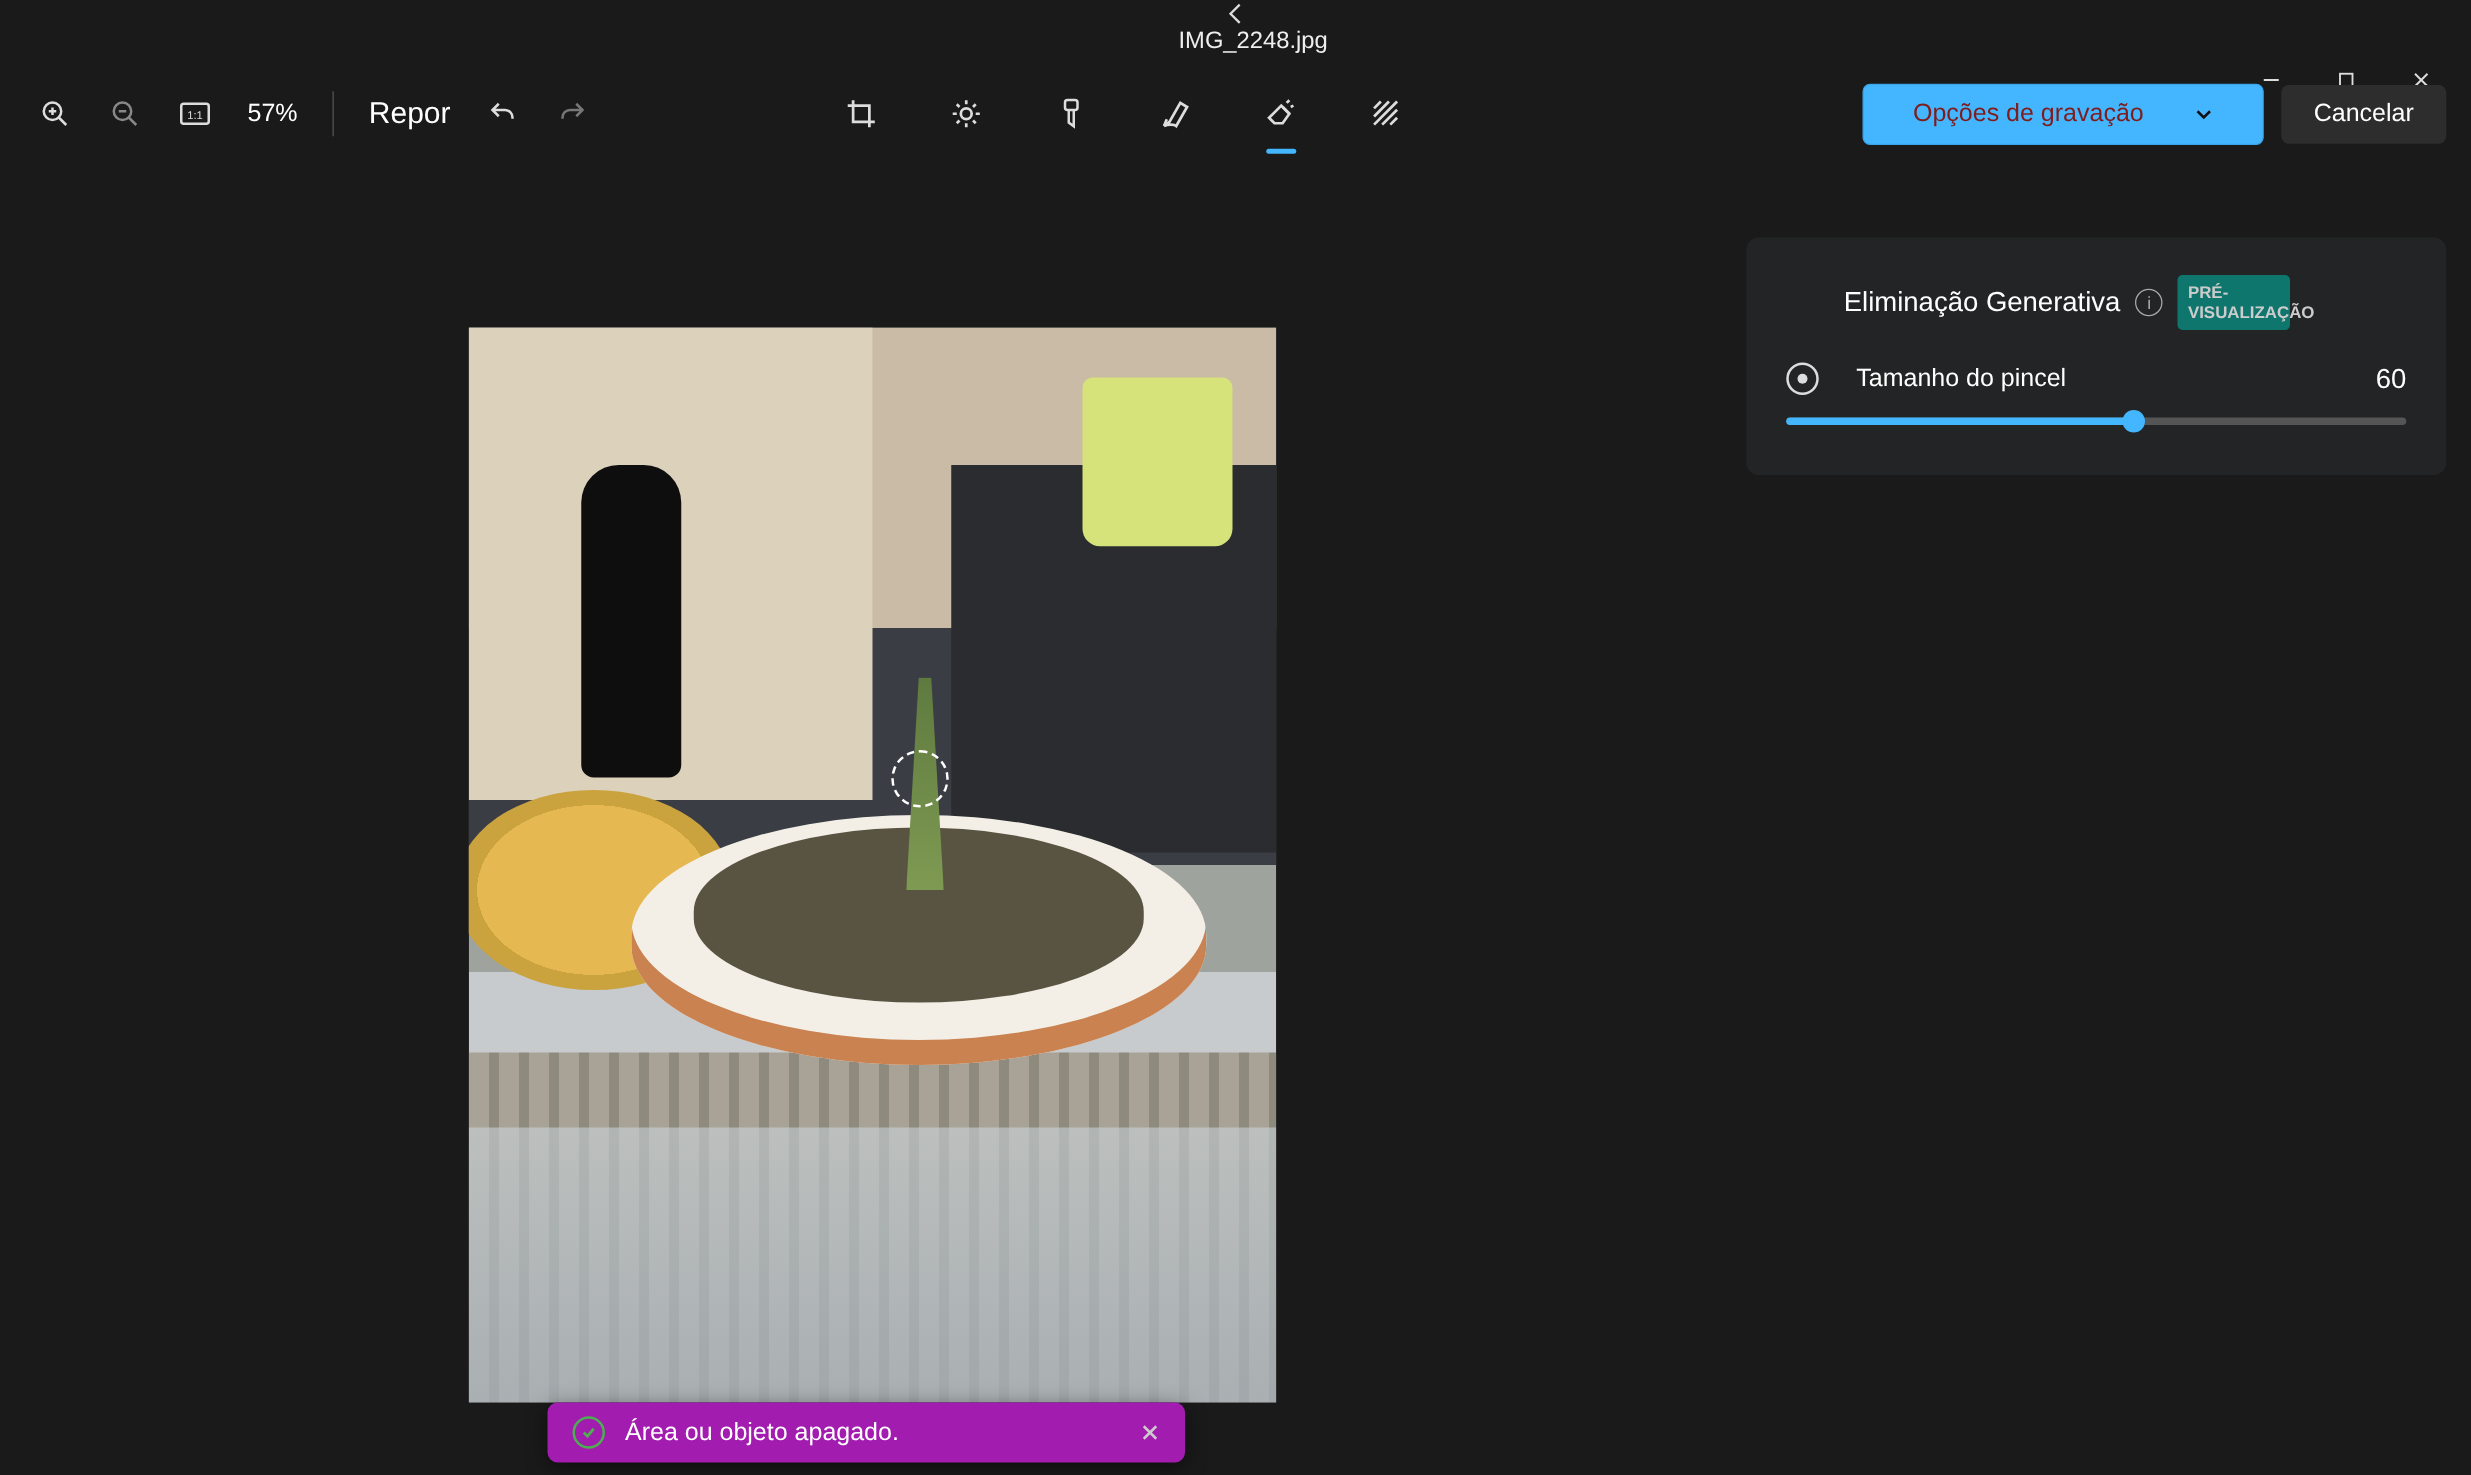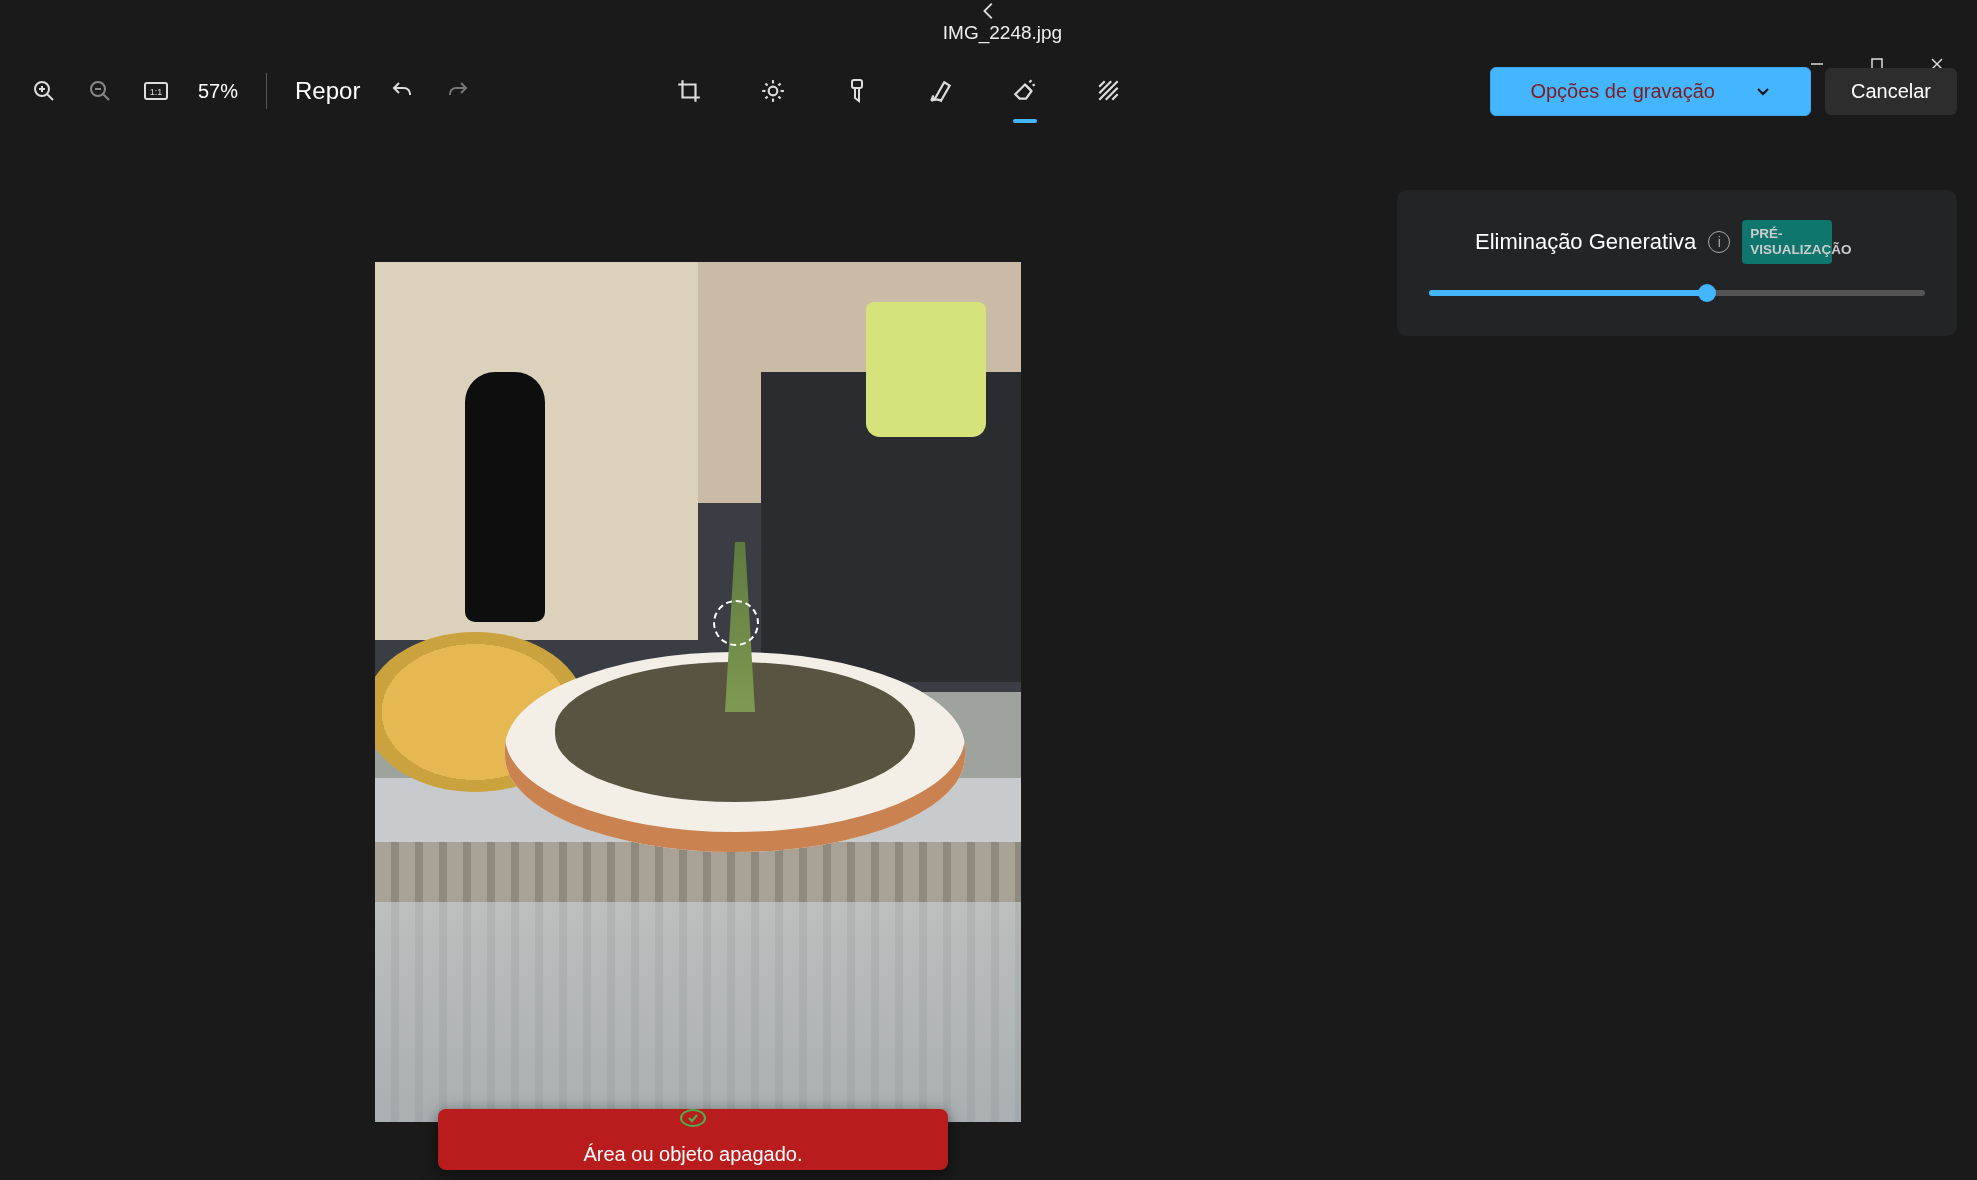--- a/index.html
+++ b/index.html
@@ -61,21 +61,21 @@
   .brush-row{display:flex;align-items:center;gap:20px;margin-top:10px;}
   .target-icon{width:26px;height:26px;border:2.5px solid #ddd;border-radius:50%;display:flex;align-items:center;justify-content:center;}
   .target-icon::after{content:"";width:8px;height:8px;border-radius:50%;background:#ddd;}
   .brush-label{font-size:20px;text-align:center;line-height:1.2;flex:0 0 auto;margin-left:10px;}
   .brush-val{margin-left:auto;font-size:22px;}
   .slider{position:relative;height:6px;background:#555;border-radius:3px;margin-top:18px;}
   .slider-fill{position:absolute;left:0;top:0;height:100%;background:#43b6ff;border-radius:3px;width:56%;}
   .slider-thumb{position:absolute;top:50%;transform:translate(-50%,-50%);left:56%;width:18px;height:18px;border-radius:50%;background:#43b6ff;cursor:pointer;}
 
   
-  .toast{position:absolute;left:438px;bottom:10px;width:510px;height:61px;background:#b91c1c;border-radius:8px;display:flex;align-items:center;padding:0 20px;gap:16px;box-shadow:0 4px 16px rgba(0,0,0,.5);flex-direction:column;}
+  .toast{position:absolute;left:438px;bottom:10px;width:510px;height:48px;background:#a21caf;border-radius:8px;display:flex;align-items:center;padding:0 20px;gap:16px;box-shadow:0 4px 16px rgba(0,0,0,.5);}
   .check{width:26px;height:26px;border:2.2px solid #4caf50;border-radius:50%;display:flex;align-items:center;justify-content:center;}
   .toast-text{font-size:20px;}
   .toast-close{margin-left:auto;cursor:pointer;}
 
   svg{display:block;}
 </style>
 </head>
 <body>
 
 <div class="titlebar">
@@ -242,18 +242,25 @@
   </div>
 
   <div class="panel">
     <div class="panel-header">
       <div class="panel-title">Eliminação Generativa</div>
       <div class="info-icon">i</div>
       <div class="badge">PRÉ-VISUALIZAÇÃO</div>
     </div>
 
 
+    <div class="brush-row">
+      <div class="target-icon"></div>
+      <div class="brush-label">
+        <span>Tamanho do pincel</span>
+      </div>
+      <div class="brush-val">60</div>
+    </div>
     <div class="slider">
       <div class="slider-fill"></div>
       <div class="slider-thumb"></div>
     </div>
   </div>
 </div>
 
 </body></html>

